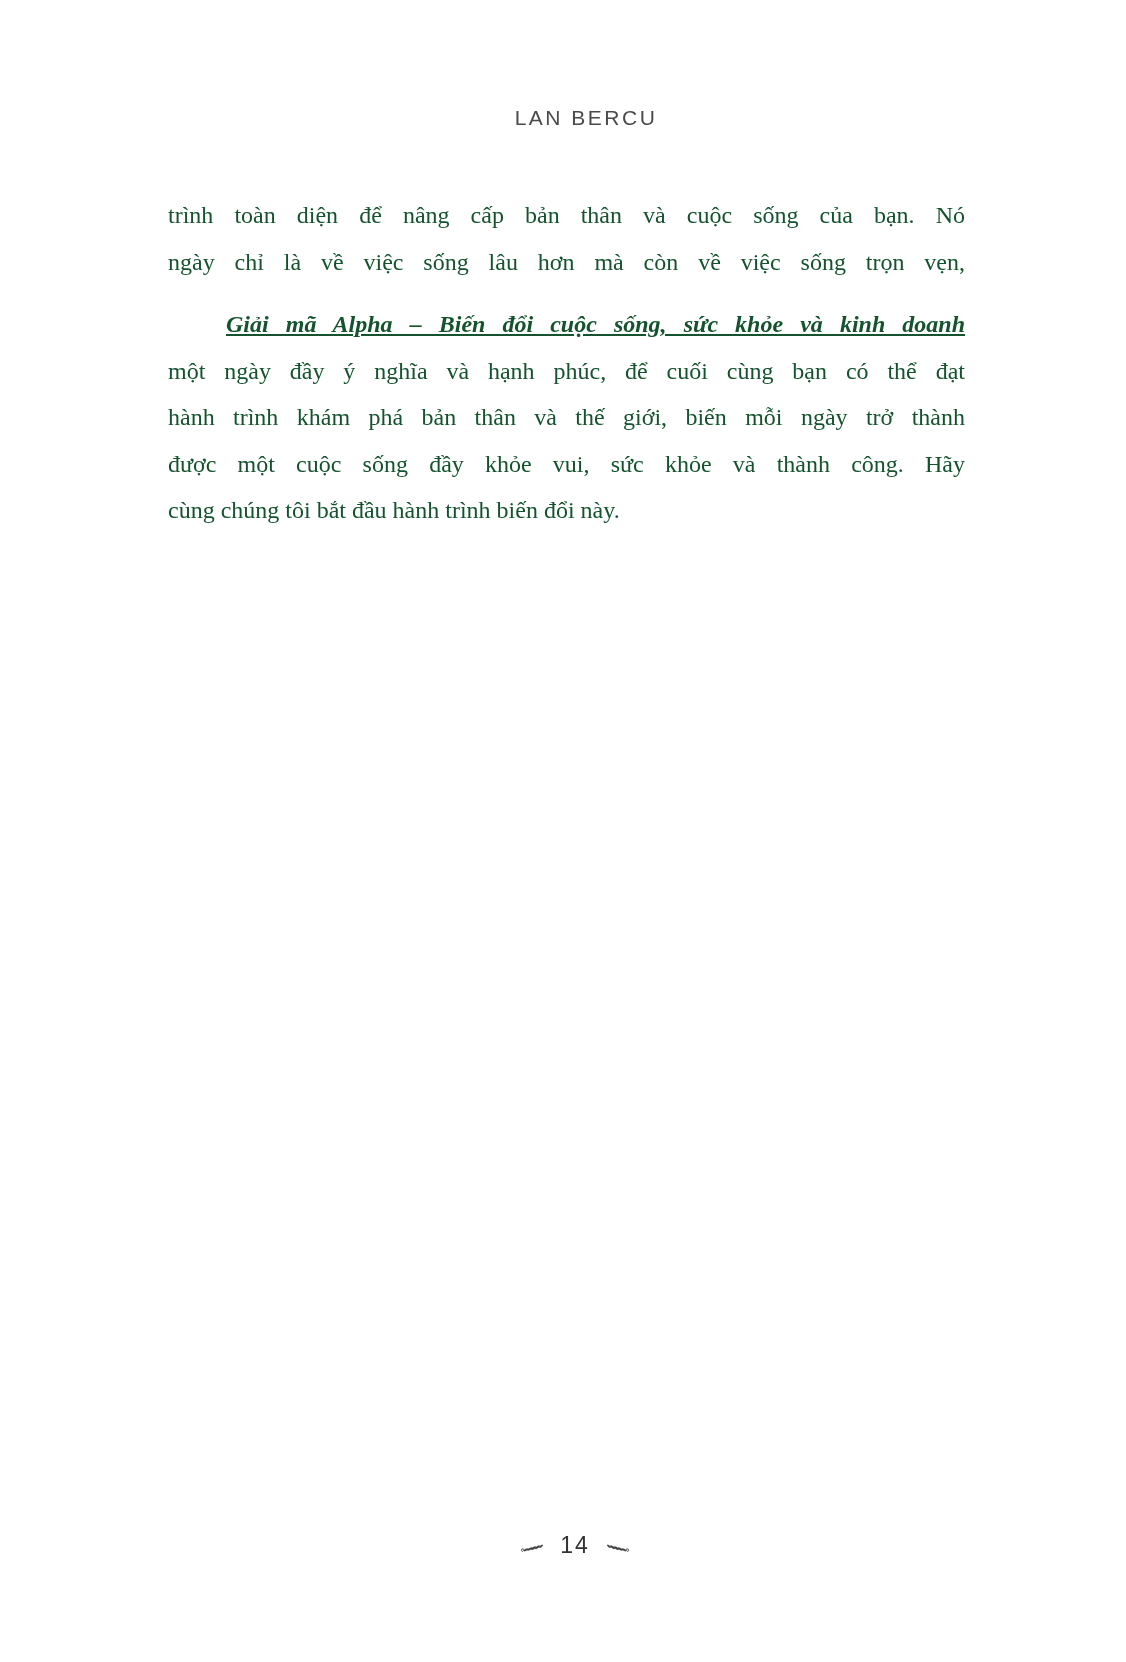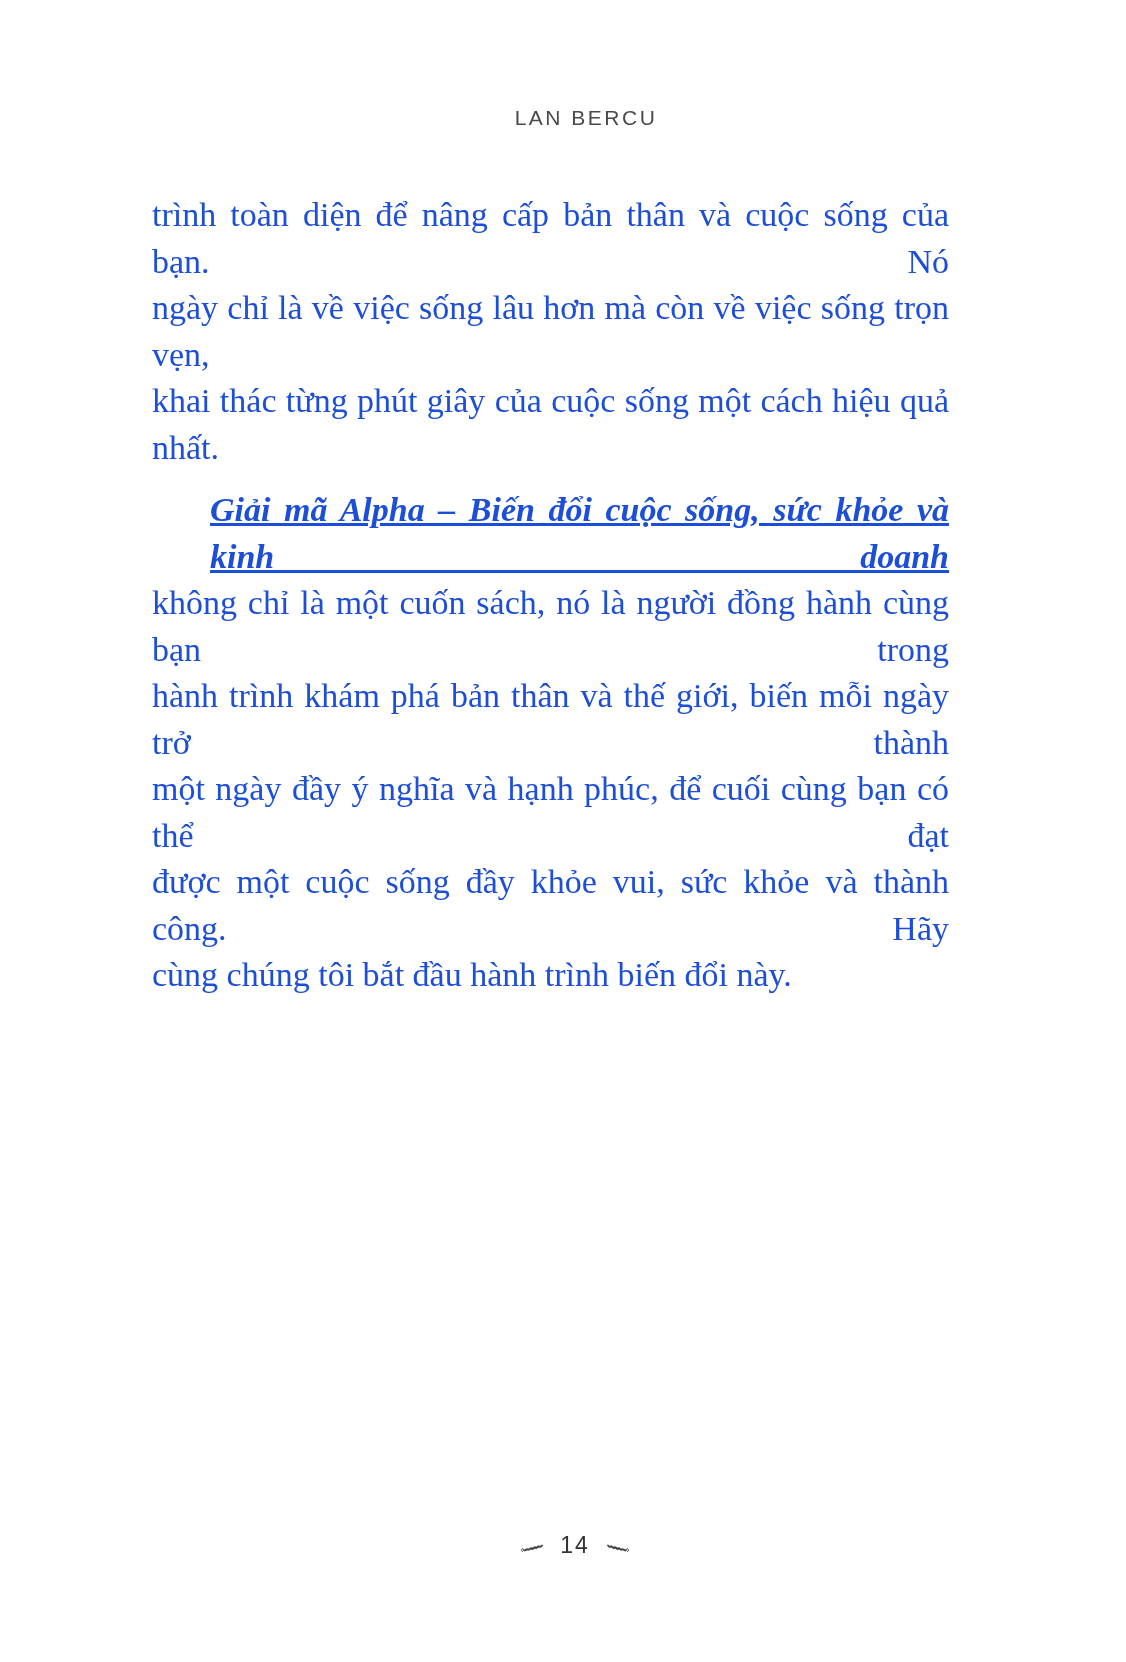--- a/index.html
+++ b/index.html
@@ -21,25 +21,25 @@
     font-family: "Liberation Sans", "DejaVu Sans", sans-serif;
     font-weight: 300;
     font-size: 21px;
     letter-spacing: 2.5px;
     color: #4a4a4a;
     padding-left: 46px;
   }
   .body-text {
     position: absolute;
     top: 192px;
-    left: 152px;
+    left: 168px;
     width: 797px;
     font-family: "Liberation Serif", "DejaVu Serif", serif;
-    font-size: 34px;
-    color: #1d4ed8;
+    font-size: 24px;
+    color: #14532d;
   }
   .line {
     line-height: 46.5px;
     text-align: justify;
     text-align-last: justify;
     white-space: normal;
   }
   .line.last {
     text-align: justify;
     text-align-last: left;
@@ -77,27 +77,25 @@
 <body>
 
 <div class="page">
 
   <div class="running-header">LAN BERCU</div>
 
   <div class="body-text">
     <div class="para1">
       <div class="line">trình toàn diện để nâng cấp bản thân và cuộc sống của bạn. Nó</div>
       <div class="line">ngày chỉ là về việc sống lâu hơn mà còn về việc sống trọn vẹn,</div>
-      <div class="line last">khai thác từng phút giây của cuộc sống một cách hiệu quả nhất.</div>
     </div>
     <div class="para2">
       <div class="line lead">Giải mã Alpha – Biến đổi cuộc sống, sức khỏe và kinh doanh</div>
-      <div class="line">không chỉ là một cuốn sách, nó là người đồng hành cùng bạn trong</div>
+      <div class="line">một ngày đầy ý nghĩa và hạnh phúc, để cuối cùng bạn có thể đạt</div>
       <div class="line">hành trình khám phá bản thân và thế giới, biến mỗi ngày trở thành</div>
-      <div class="line">một ngày đầy ý nghĩa và hạnh phúc, để cuối cùng bạn có thể đạt</div>
       <div class="line">được một cuộc sống đầy khỏe vui, sức khỏe và thành công. Hãy</div>
       <div class="line last">cùng chúng tôi bắt đầu hành trình biến đổi này.</div>
     </div>
   </div>
 
   <div class="footer">
     <span class="ornament left">
       <svg width="24" height="11" viewBox="0 0 24 11" xmlns="http://www.w3.org/2000/svg">
         <g fill="#3c3c3c" stroke="#3c3c3c" stroke-width="0.3">
           <path d="M2.2 8.6 q-1.6 -1.4 -0.3 -2.6 q1.3 -1 1.8 0.2 q0.4 1.2 -1.5 2.4z" fill="none" stroke-width="0.8"></path>

